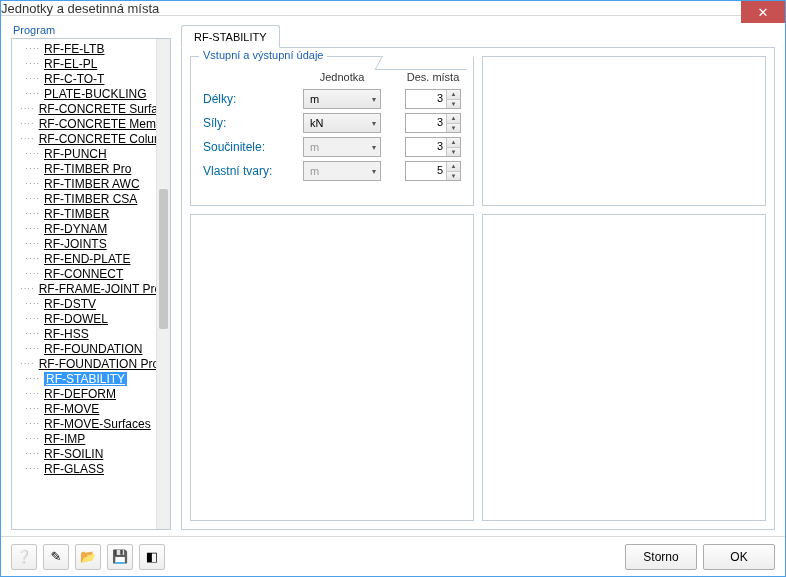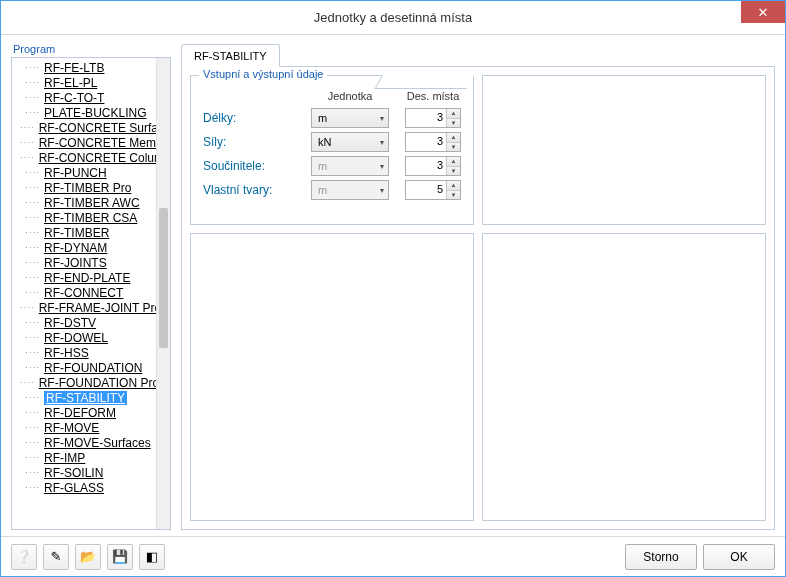--- a/index.html
+++ b/index.html
@@ -9,26 +9,26 @@
     font-size: 12px;
     background: #fff;
     width: 786px;
     height: 577px;
     border: 1px solid #4ba0e8;
     display: flex;
     flex-direction: column;
     overflow: hidden;
   }
   .titlebar {
-    height: 34px;
+    height: 15px;
     background: #fff;
     border-bottom: 1px solid #d9d9d9;
     display: flex;
     align-items: center;
-    justify-content: center;
+    justify-content: flex-start;
     position: relative;
   }
   .titlebar-title {
     font-size: 13px;
     color: #333;
   }
   .close-btn {
     position: absolute;
     right: 0; top: 0;
     width: 44px; height: 22px;
@@ -177,21 +177,21 @@
     border-bottom: 1px solid #bfcddb;
     transform: skewX(-28deg);
     transform-origin: top right;
   }
   .panel-content {
     padding: 10px 12px 8px 12px;
   }
   .header-row, .field-row {
     display: grid;
     grid-template-columns: 1fr 78px 56px;
-    gap: 16px;
+    gap: 24px;
     align-items: center;
     height: 24px;
   }
   .header-row { height: 20px; }
   .header-cell {
     font-size: 11px;
     color: #333;
     text-align: center;
   }
   .row-label { color: #0369a1; }

